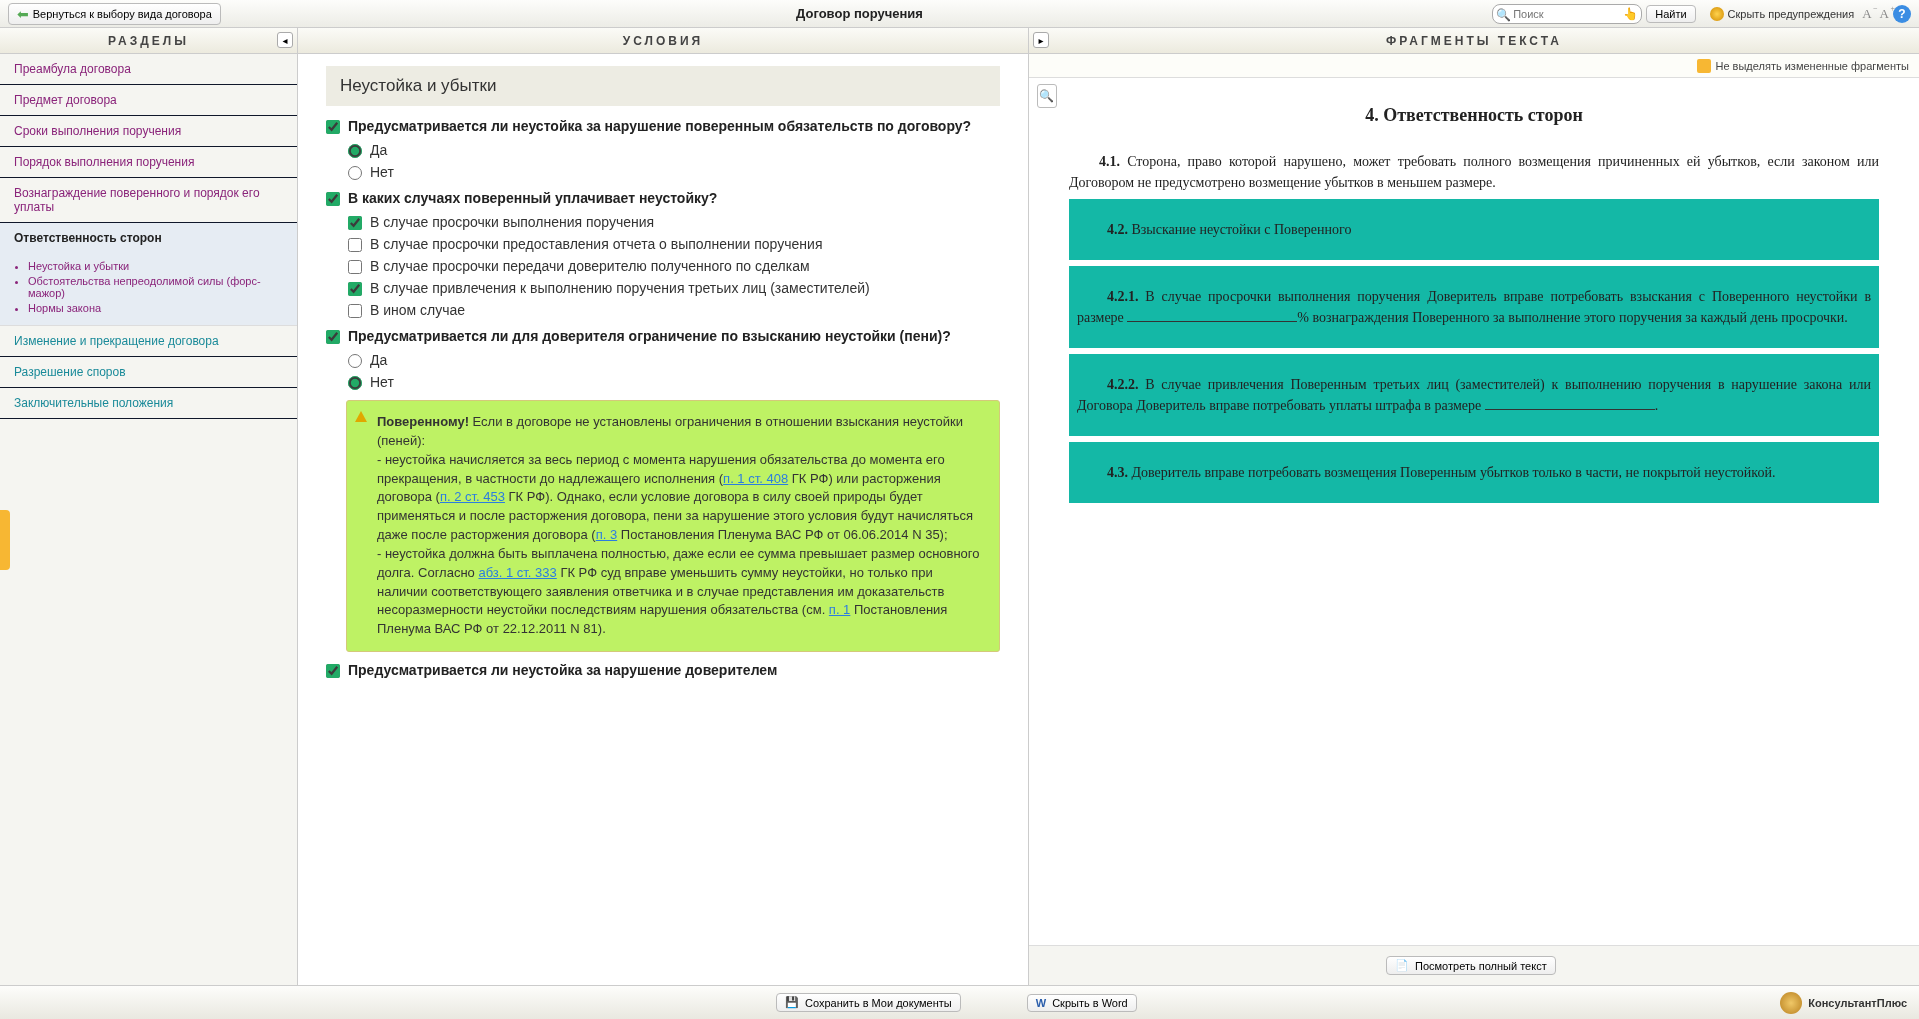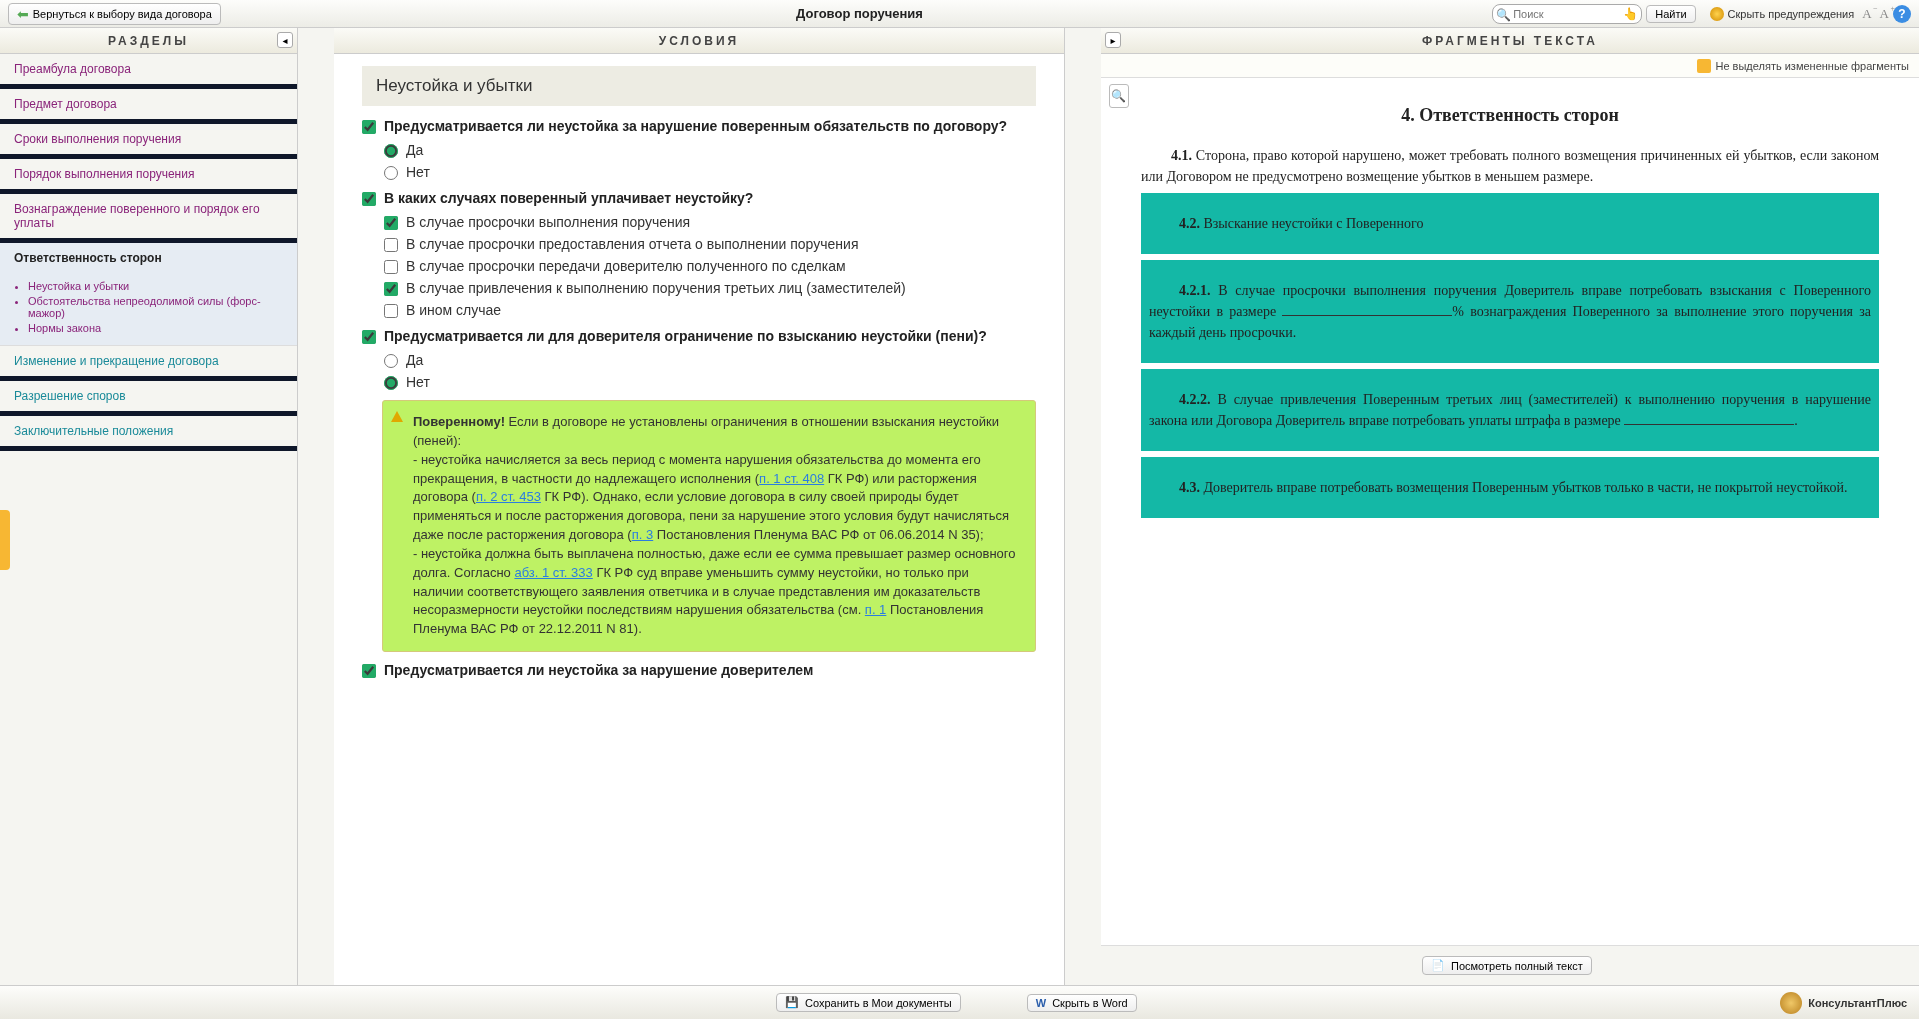--- a/index.html
+++ b/index.html
@@ -15,31 +15,31 @@
 .search-rel { position: relative; }
 .search-icon { position:absolute; left:4px; top:4px; color:#888; font-size:12px;}
 .hand-icon { position:absolute; right:4px; top:3px; font-size:12px;}
 .hide-warn { display:flex; align-items:center; font-size:11px; color:#333; margin-left:8px; cursor:pointer;}
 .hide-warn::before { content:""; width:14px; height:14px; background:radial-gradient(circle,#ffd24d,#d18b00); border-radius:50%; margin-right:4px;}
 .help-icon{ width:18px;height:18px;border-radius:50%;background:#3b8de3;color:#fff;display:flex;align-items:center;justify-content:center;font-weight:bold;font-size:12px;margin-left:4px;cursor:pointer;}
 .a-icon{ font-family: "Times New Roman", serif; font-size:13px; color:#888; margin-left:8px; cursor:pointer; position:relative;}
 .a-icon sup{font-size:8px;position:absolute;top:-2px;right:-6px;}
 
 
-.main { display:flex; height: calc(100% - 28px - 34px); gap: 36px; }
+.main { display:flex; height: calc(100% - 28px - 34px); }
 .col { border-right:1px solid #ccc; display:flex; flex-direction:column; }
 .col-head { height:26px; display:flex; align-items:center; justify-content:center; background:linear-gradient(#fbfbf7,#eceade); border-bottom:1px solid #ccc; position:relative;}
 .col-head .title { font-size:12px; letter-spacing:3px; color:#444; font-weight:bold;}
 .collapse-btn{ position:absolute; right:4px; top:4px; width:16px;height:16px;border:1px solid #aaa;border-radius:3px;display:flex;align-items:center;justify-content:center;font-size:10px;background:#fff;cursor:pointer;}
 .expand-btn{ position:absolute; left:4px; top:4px; width:16px;height:16px;border:1px solid #aaa;border-radius:3px;display:flex;align-items:center;justify-content:center;font-size:10px;background:#fff;cursor:pointer;}
 
 
 .sidebar { width: 298px; }
 .side-body{ overflow:auto; flex:1;}
-.side-item{ padding:8px 14px; color:#8a247a; font-size:12px; cursor:pointer; border-bottom:5px solid #0f172a;}
+.side-item{ padding:8px 14px; color:#8a247a; font-size:12px; cursor:pointer; border-bottom:1px solid #0f172a;}
 .side-item.teal{ color:#1a8a99; }
 .side-active{ background:#e6ecf3; color:#222; font-weight:bold; padding:8px 14px; }
 .sublist{ background:#e6ecf3; padding:4px 0 8px 28px; font-size:11px; border-bottom:1px solid #ddd;}
 .sublist li{ list-style:disc; color:#8a247a; margin:3px 0; cursor:pointer;}
 .sublist li span{ color:#8a247a;}
 .tab-left{ position:absolute; left:0; top:50%; width:10px; height:60px; background:#f7b733; border-radius:0 4px 4px 0;}
 
 
 .conditions{ width: 731px; }
 .cond-body{ flex:1; overflow:auto; padding: 12px 28px 12px 28px; background:#fff;}
@@ -52,21 +52,21 @@
 .opt input{ margin-right:8px; margin-top:2px;}
 .warning-box{ margin:10px 0 10px 20px; border:1px solid #d4c97a; background:#bef264; border-radius:3px; padding:12px 14px 12px 30px; position:relative; font-size:13px; line-height:1.45; color:#333;}
 .warning-box .warn-icon{position:absolute;left:8px;top:10px;width:0;height:0;border-left:6px solid transparent;border-right:6px solid transparent;border-bottom:11px solid #e0a800;}
 .cond-body::-webkit-scrollbar{width:10px;} .cond-body::-webkit-scrollbar-thumb{background:#c8c8c0;border-radius:5px;}
 
 
 .fragments{ flex:1; border-right:none;}
 .frag-tools{ height:24px; background:#fdfdf9; border-bottom:1px solid #ddd; display:flex; align-items:center; justify-content:flex-end; padding:0 10px; font-size:11px; color:#444;}
 .frag-tools .hl-icon{ width:14px;height:14px;background:#f7b733;border-radius:2px;margin-right:4px;}
 .frag-body{ flex:1; overflow:auto; padding: 16px 40px; background:#fff; font-family: Georgia, serif; font-size:14px; color:#222; line-height:1.5;}
-.frag-body h2{ text-align:center; font-size:18px; margin:8px 0 16px; font-weight:bold;}
+.frag-body h2{ text-align:center; font-size:18px; margin:8px 0 22px; font-weight:bold;}
 .frag-body p{ margin:6px 0; text-align:justify;}
 .hl{ background:#14b8a6; display:block; padding:20px 8px; margin:4px -8px;}
 .blank{ display:inline-block; border-bottom:1px solid #333; width:170px; height:12px; vertical-align:baseline;}
 .frag-body .bold{ font-weight:bold;}
 .zoom-tool{ position:absolute; left:8px; top:6px; width:20px; height:24px; border:1px solid #bbb; border-radius:3px; display:flex; align-items:center; justify-content:center; background:#fff; color:#888;}
 .frag-inner{ position:relative;}
 .frag-footer{ height:40px; display:flex; align-items:center; justify-content:center; border-top:1px solid #ddd;}
 
 
 .bottom{ height:34px; background:linear-gradient(#fdfdfb,#e9e8e0); border-top:1px solid #ccc; display:flex; align-items:center; justify-content:center; gap:60px; position:relative;}

